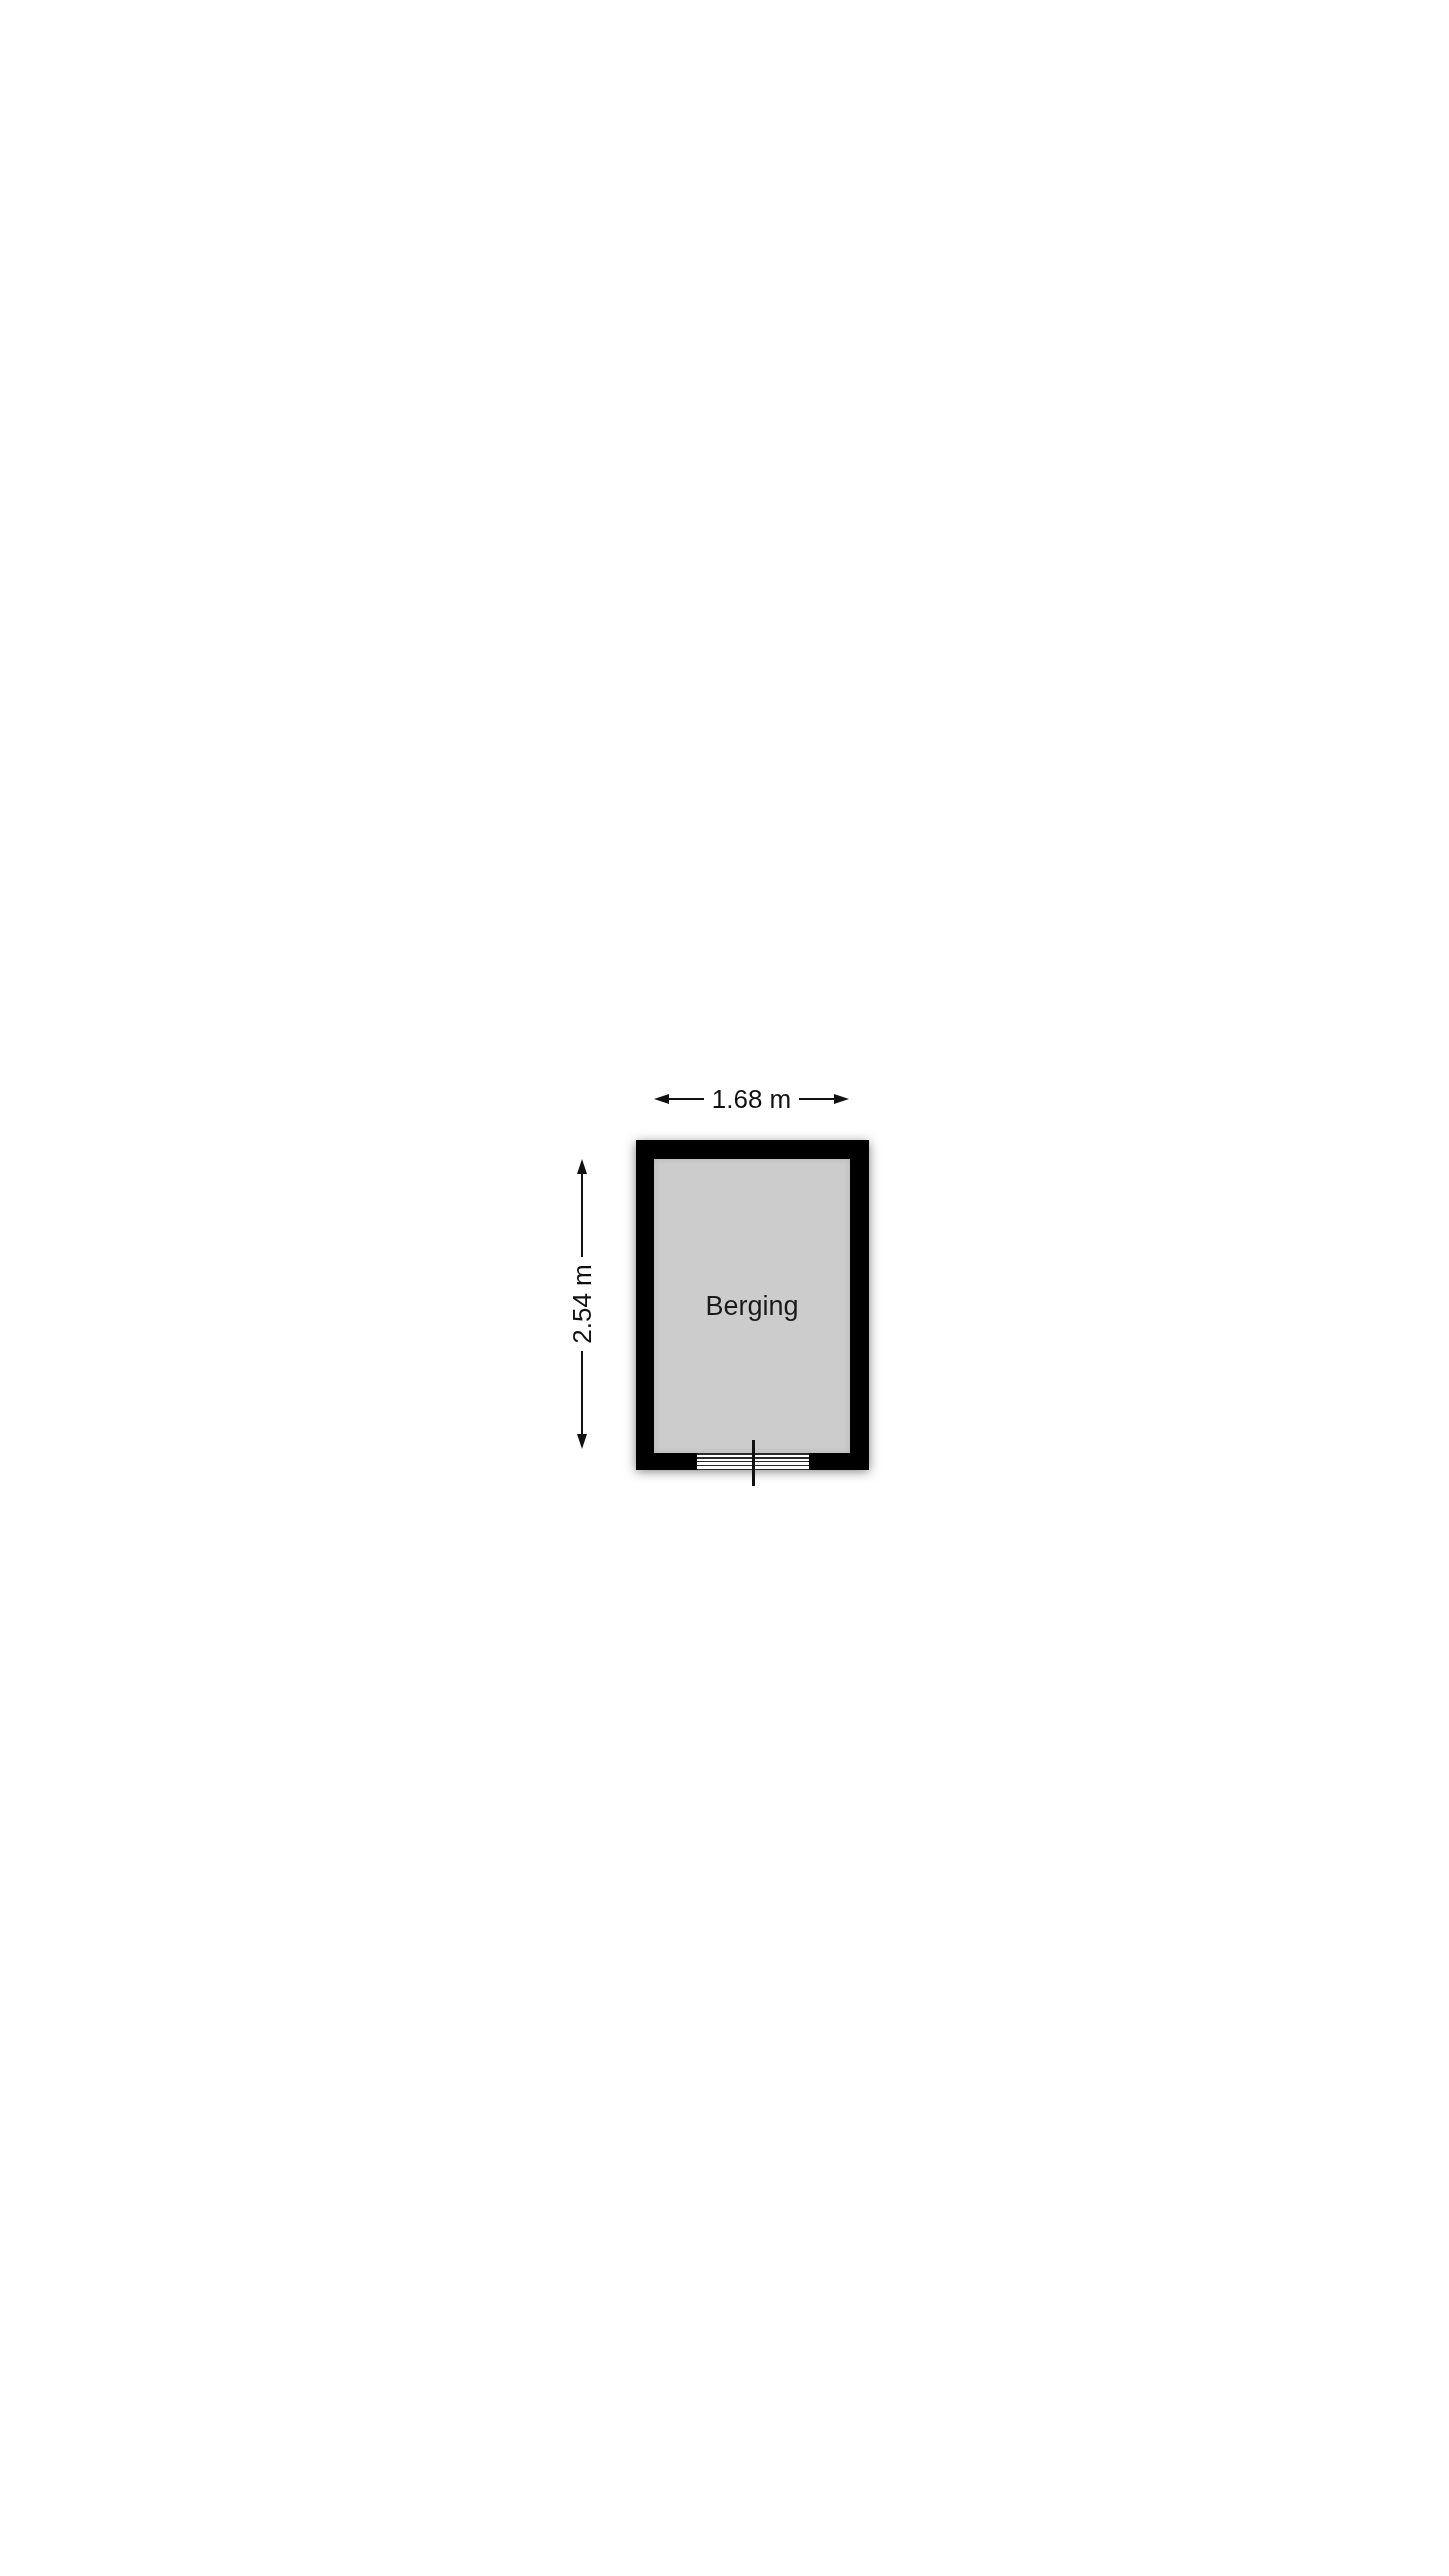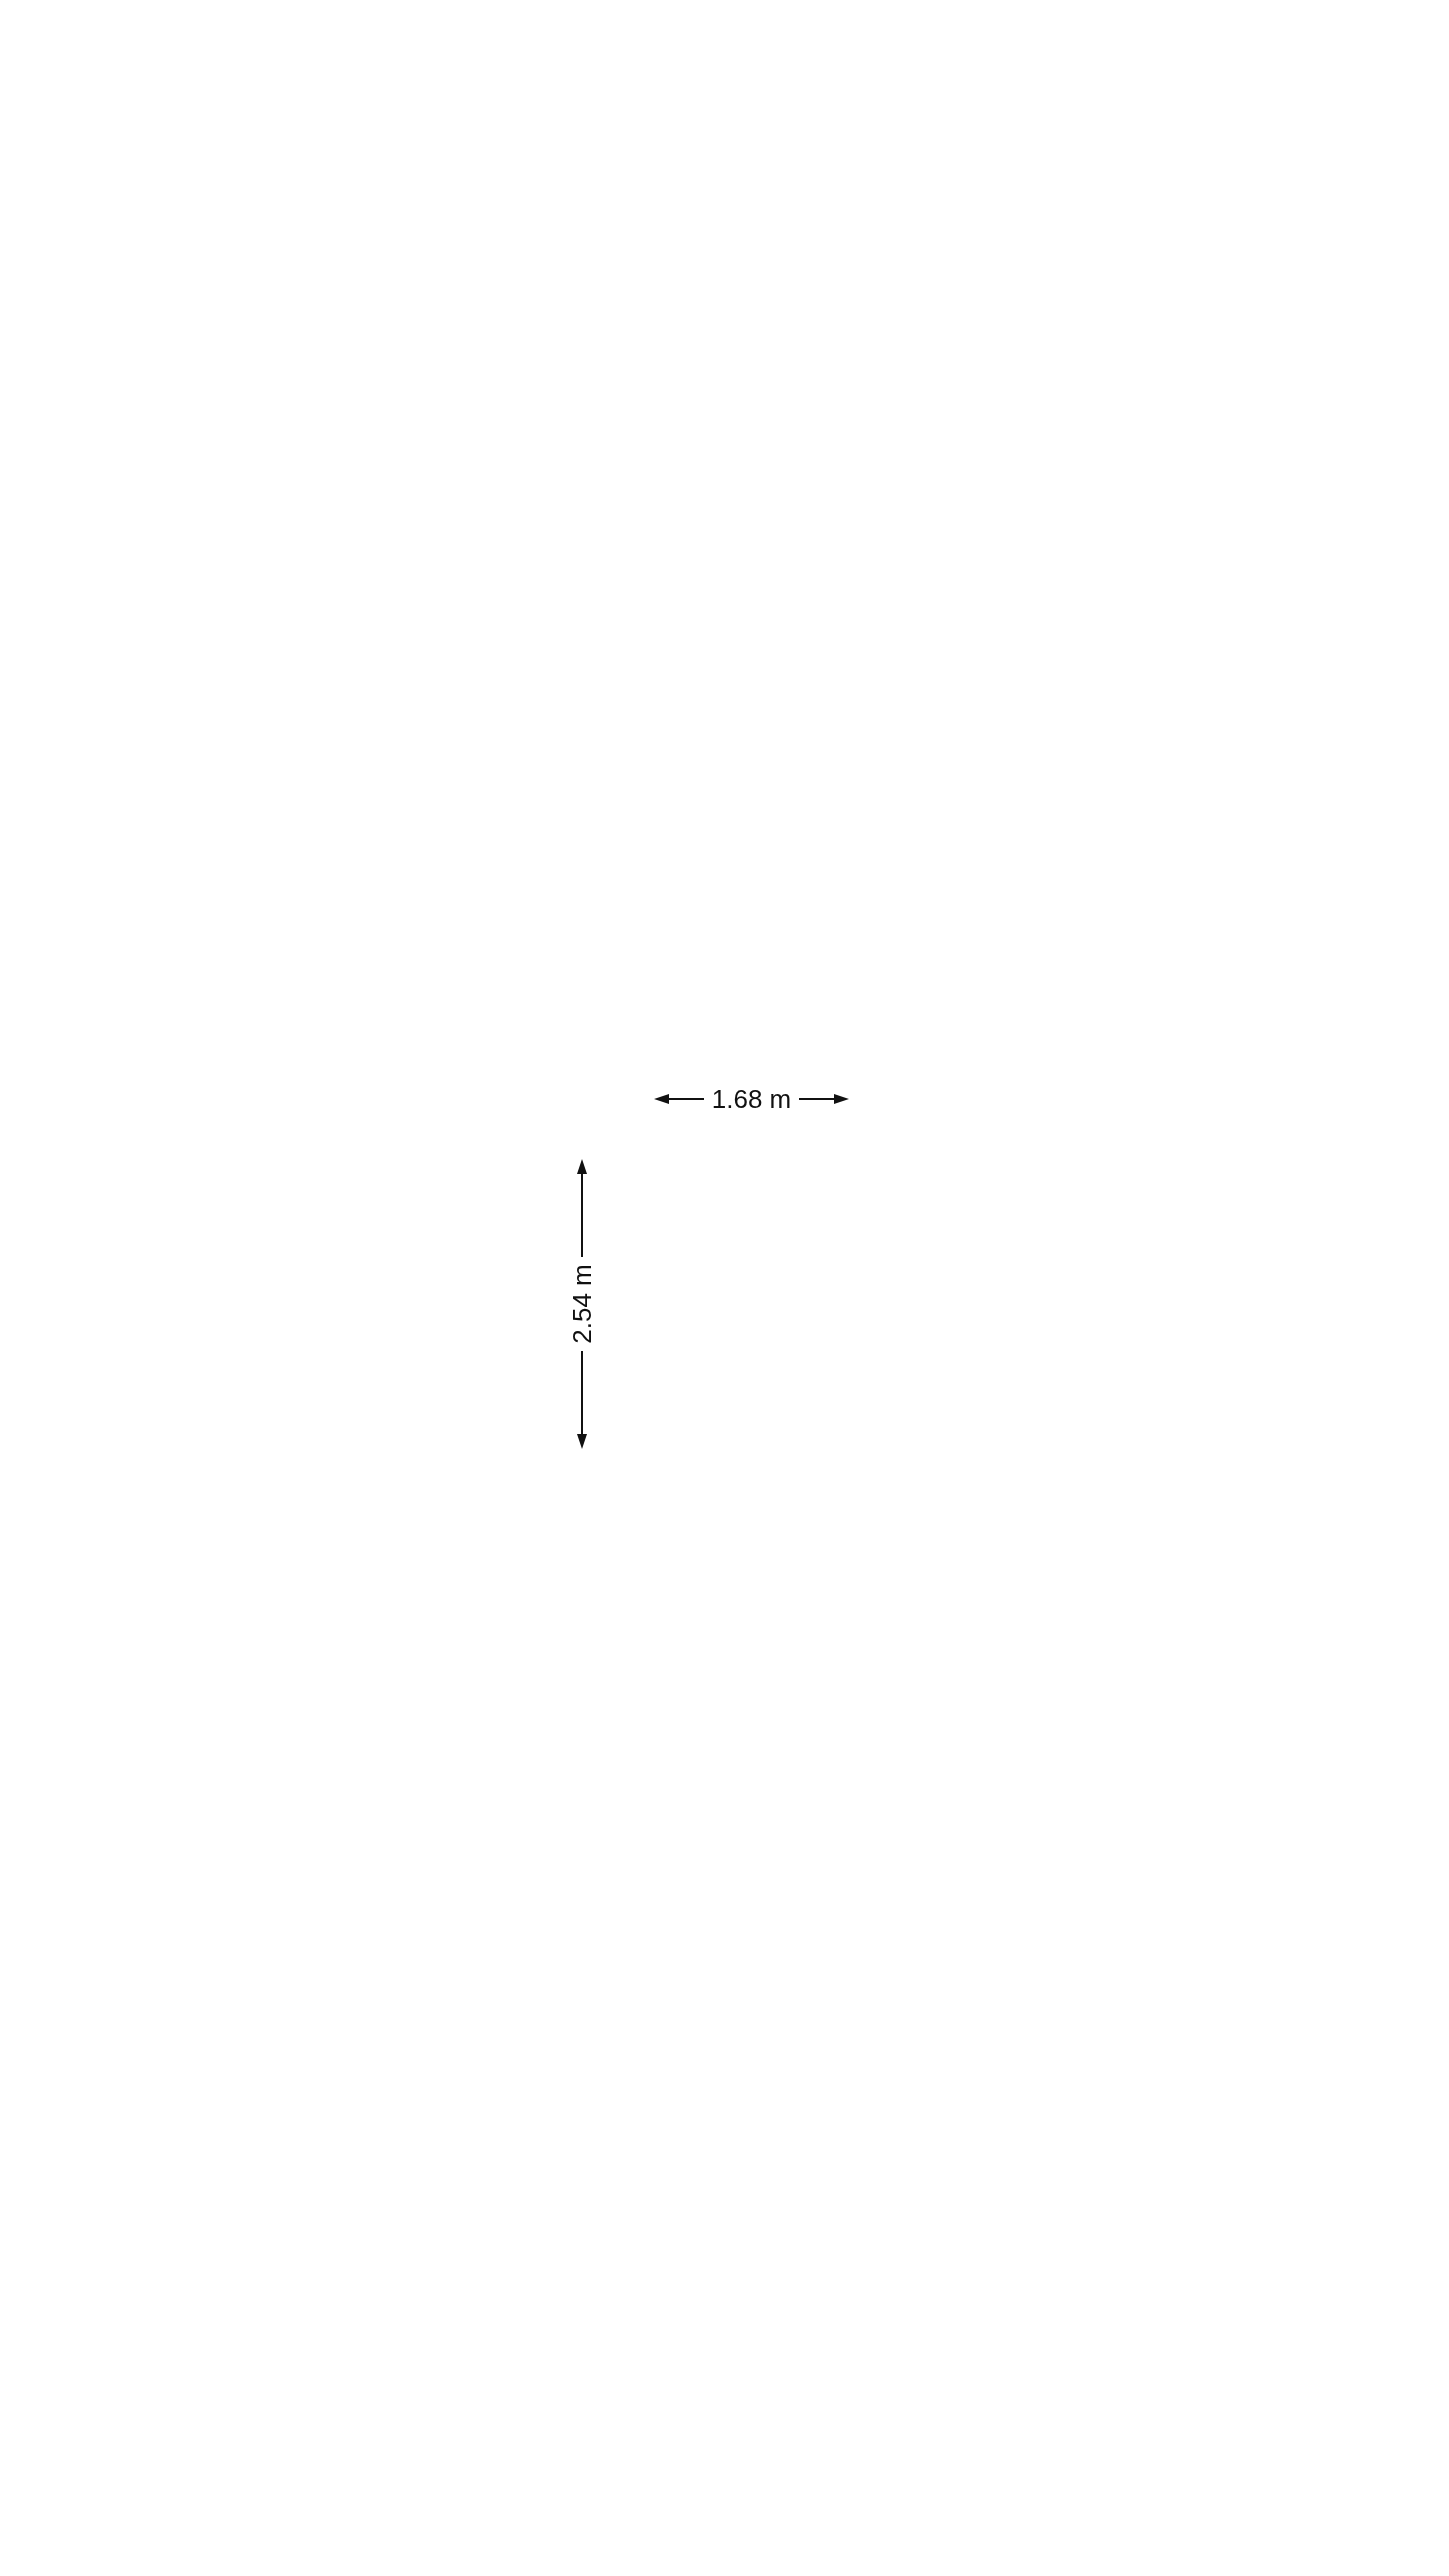--- a/index.html
+++ b/index.html
@@ -135,15 +135,28 @@
   <div class="dim-v">
     <span class="arr arr-up"></span>
     <span class="dim-seg-v"></span>
     <span class="dim-label-v-wrap">
       <span class="dim-label">2.54 m</span>
     </span>
     <span class="dim-seg-v"></span>
     <span class="arr arr-down"></span>
   </div>
 
+  <div class="building">
+    <div class="interior">
+      <span class="room-label">Berging</span>
+    </div>
+    <div class="door-opening">
+        <i class="threshold-line" style="top: 0px;"></i>
+        <i class="threshold-line" style="top: 3.9px;"></i>
+        <i class="threshold-line" style="top: 7.7px;"></i>
+        <i class="threshold-line" style="top: 11.6px;"></i>
+        <i class="threshold-line" style="top: 15.5px;"></i>
+      </div>
+    <div class="door-center-line"></div>
+  </div>
 
 </div>
 
 
 </body></html>

